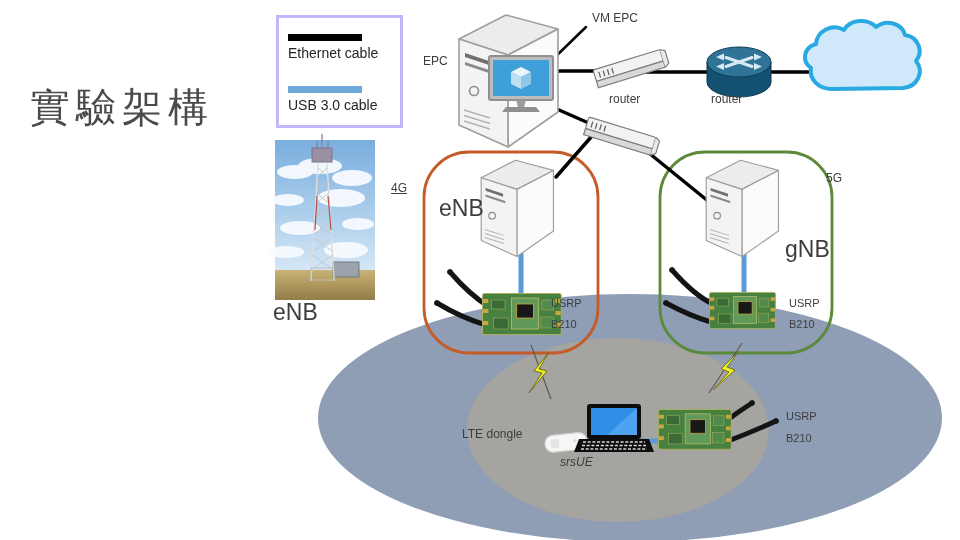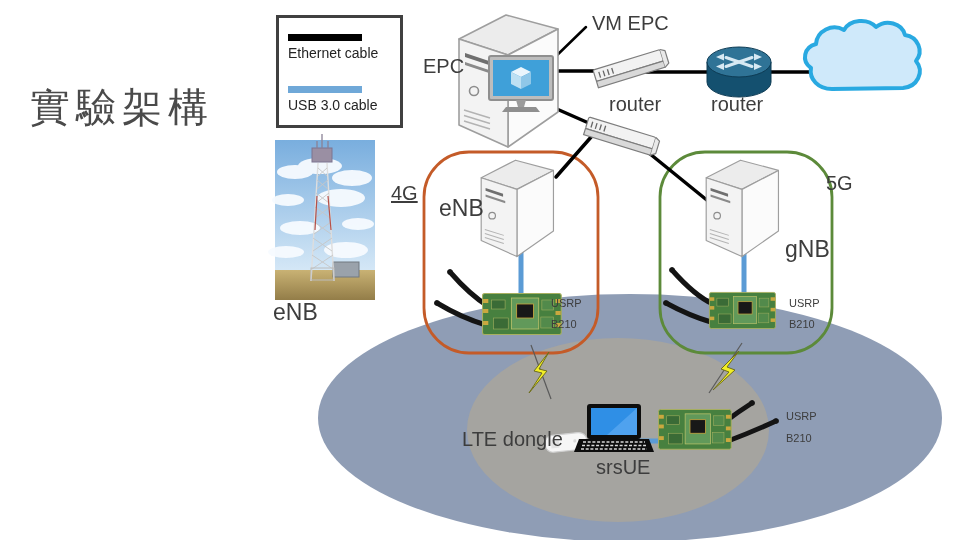--- a/index.html
+++ b/index.html
@@ -1,25 +1,25 @@
 <!DOCTYPE html>
 <html><head>
 <meta charset="utf-8">
 <style>
   html,body{margin:0;padding:0;background:#fff;}
   .slide{position:relative;width:960px;height:540px;background:#ffffff;overflow:hidden;
          font-family:"Liberation Sans", sans-serif;}
   .slide svg.diagram{position:absolute;left:0;top:0;}
-  .lbl{position:absolute;color:#3d3d3d;font-size:20px;line-height:1.15;white-space:nowrap;}
+  .lbl{position:absolute;color:#3d3d3d;font-size:12px;line-height:1.15;white-space:nowrap;}
   .lbl.node{font-size:23px;}
   .usrp-lbl{position:absolute;color:#3d3d3d;font-size:11px;line-height:21px;white-space:nowrap;}
   .title{position:absolute;left:30px;top:48px;font-size:40px;letter-spacing:6px;color:#4a4a4a;
          font-family:"DejaVu Serif","Liberation Serif",serif;margin-top:32px;}
   .legend{position:absolute;left:276px;top:15px;width:127px;height:113px;
-          border:3px solid #404040;background:#fff;box-sizing:border-box;}
+          border:3px solid #c4b5fd;background:#fff;box-sizing:border-box;}
   .legend .swatch{position:absolute;left:9px;width:74px;height:7px;}
   .legend .sw-eth{top:16px;background:#000;}
   .legend .sw-usb{top:68px;background:#6fa8d8;}
   .legend .ltext{position:absolute;left:9px;font-size:14px;color:#242424;white-space:nowrap;}
   .legend .lt1{top:27px;}
   .legend .lt2{top:79px;}
 </style>
 </head>
 <body>
 
@@ -231,15 +231,15 @@
   <div class="usrp-lbl" style="left:789px;top:293px;">
     <div>USRP</div>
     <div>B210</div>
   </div>
   <div class="usrp-lbl" style="left:786px;top:405px;line-height:22px;">
     <div>USRP</div>
     <div>B210</div>
   </div>
 
   <div class="lbl" style="left:462px;top:428px;">LTE dongle</div>
-  <div class="lbl" style="left:596px;top:456px;">srsUE</div>
+  <div class="lbl" style="left:560px;top:456px;font-style:italic;">srsUE</div>
 
 </div>
 
 </body></html>

